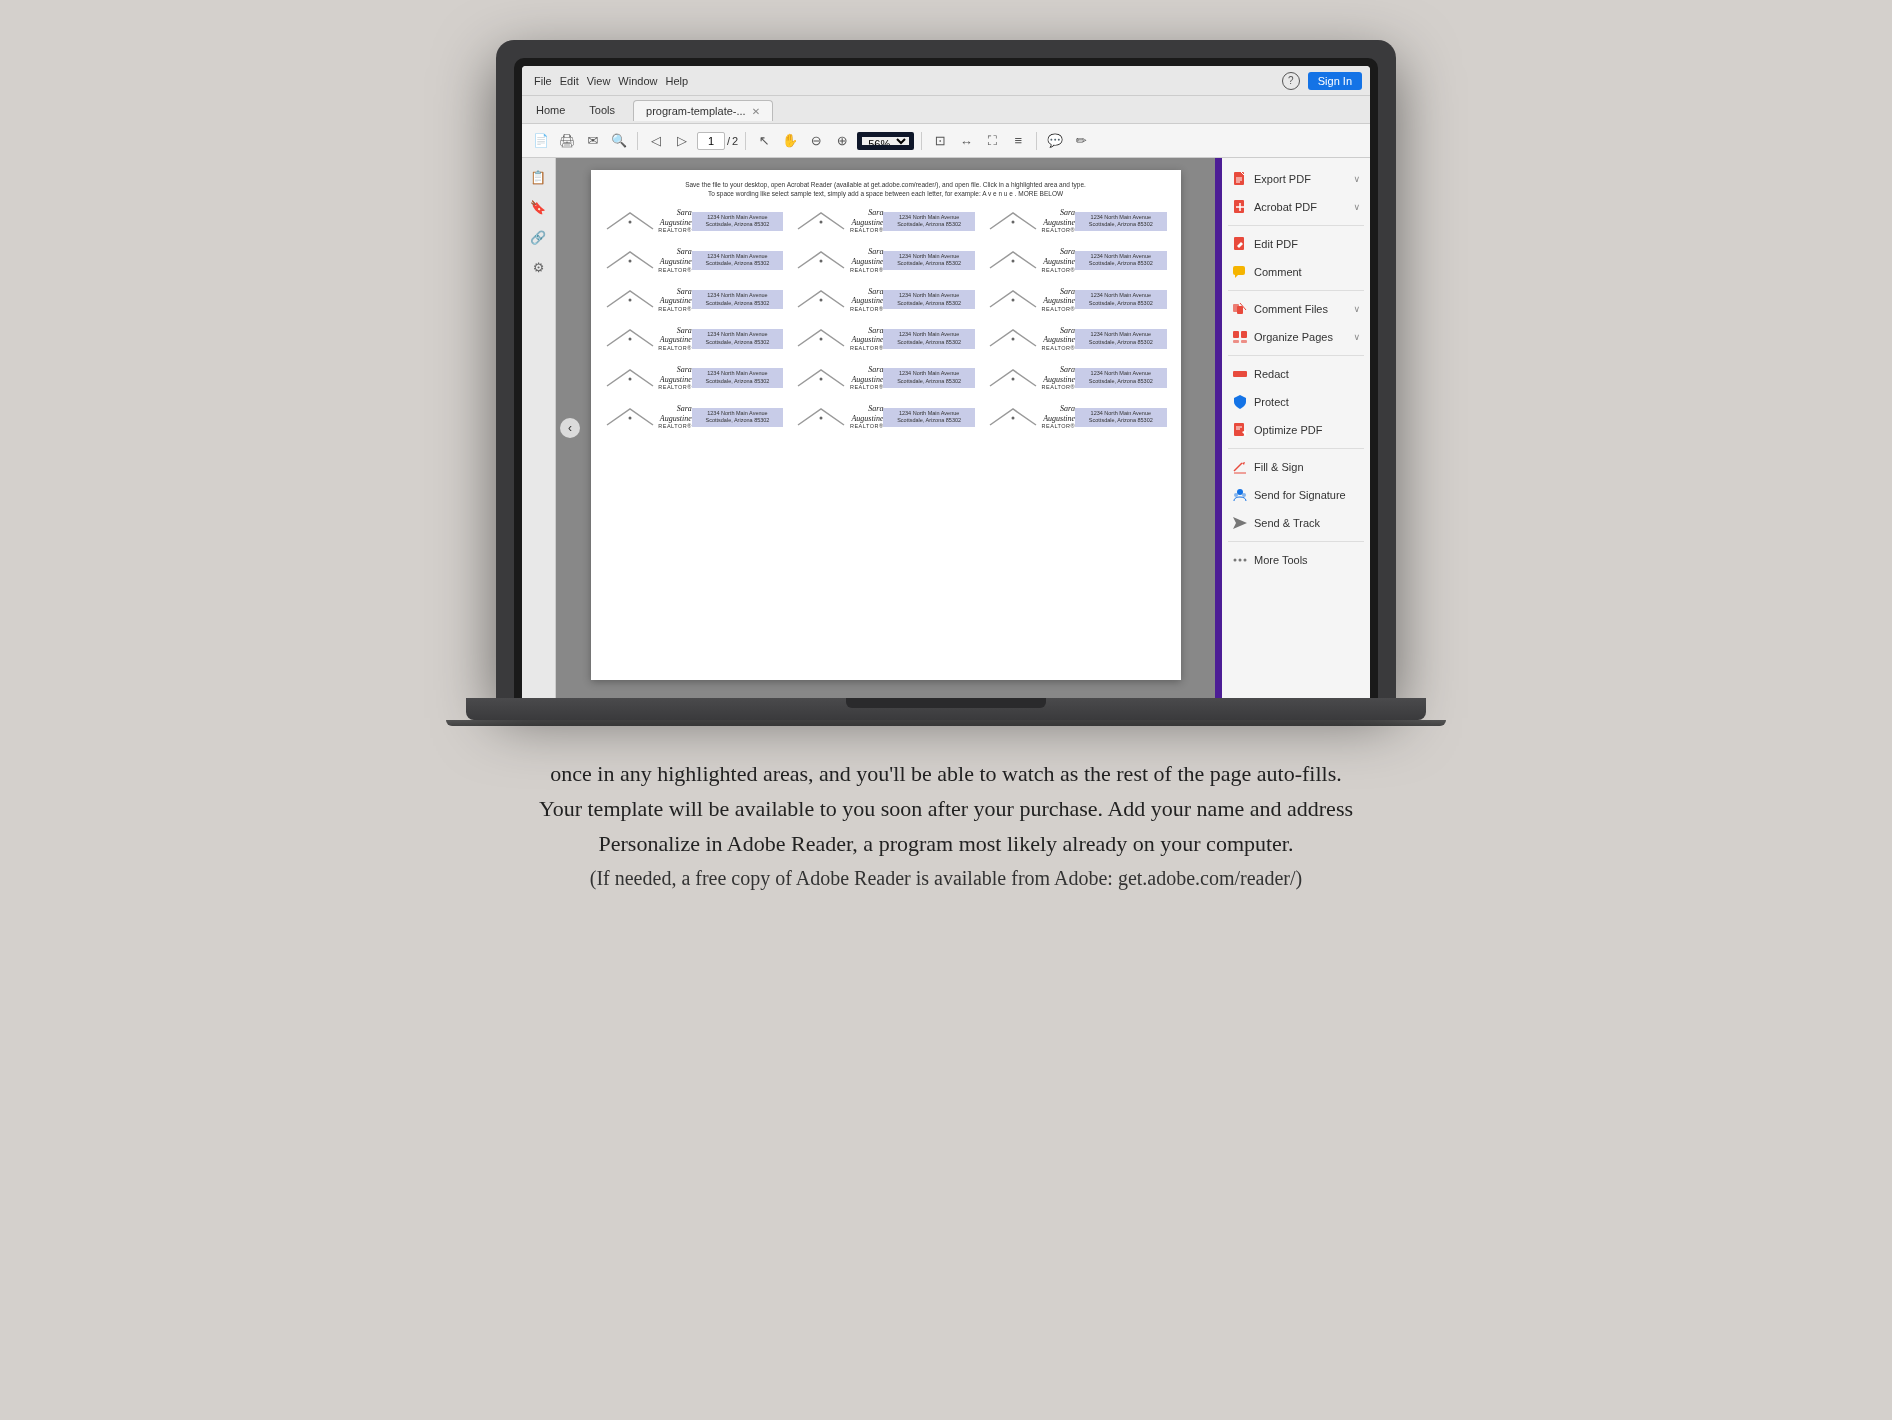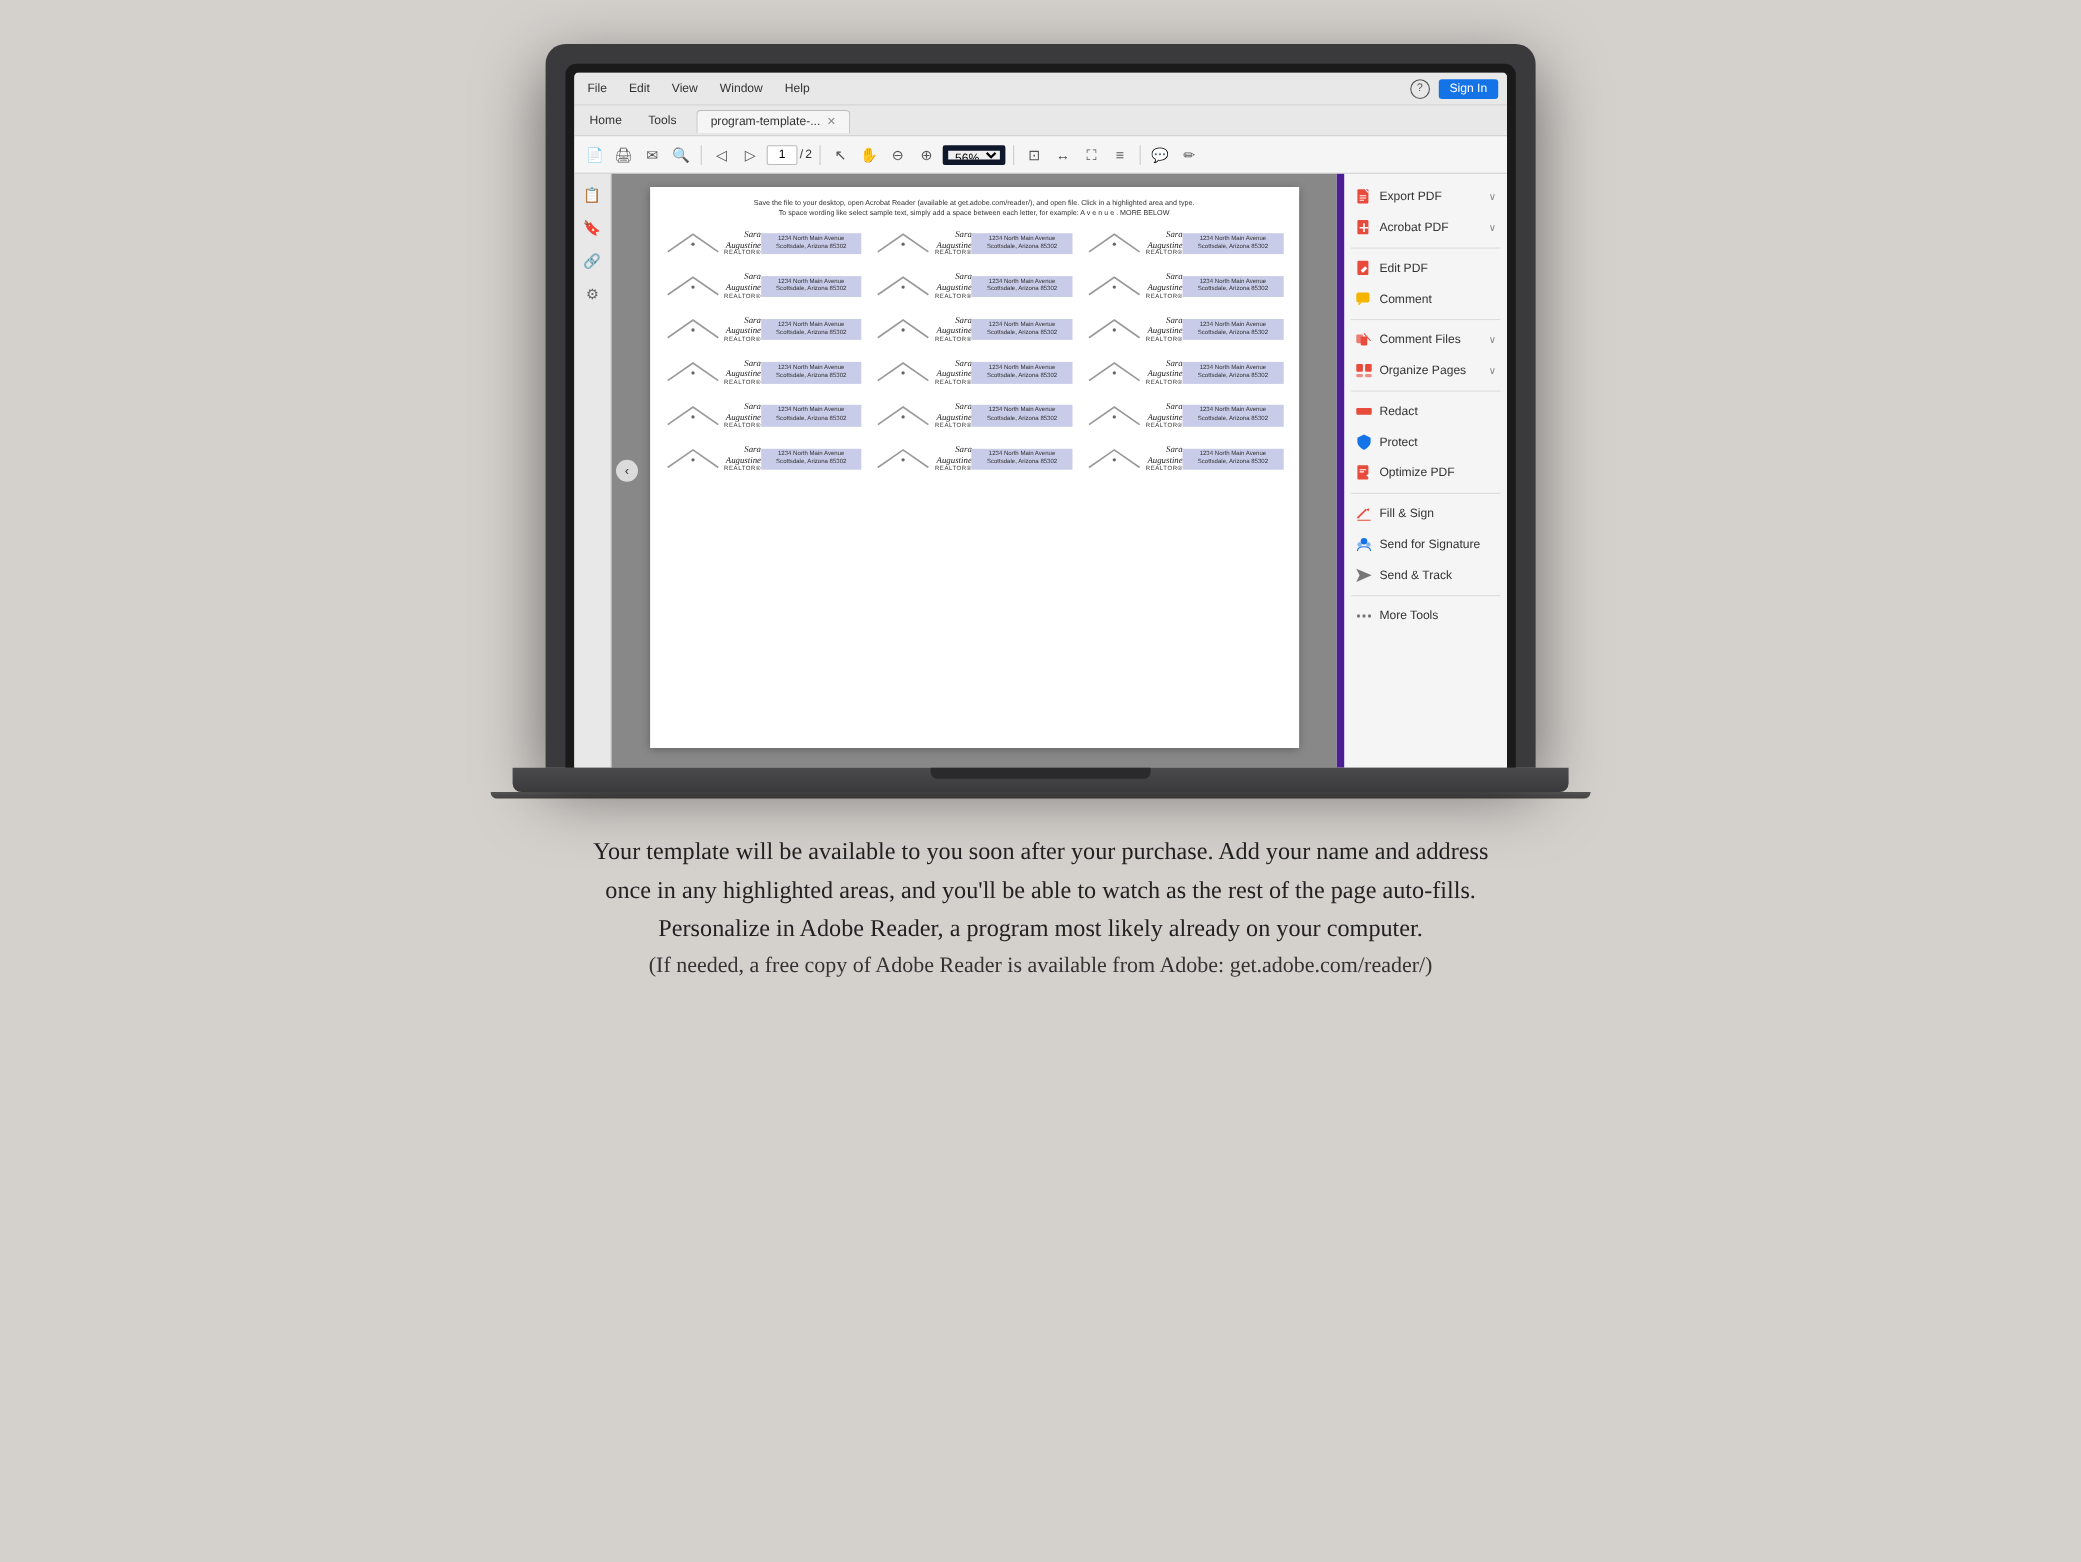--- a/index.html
+++ b/index.html
@@ -68,21 +68,20 @@
     .title-bar {
       display: flex;
       align-items: center;
       background: #e8e8e8;
       border-bottom: 1px solid #ccc;
       padding: 4px 8px;
       height: 30px;
     }
     .title-bar-menus {
       display: flex;
-      gap: 12px;
       font-size: 11px;
       color: #333;
     }
     .title-bar-menus span {
       cursor: pointer;
       padding: 2px 4px;
     }
     .title-bar-right {
       margin-left: auto;
       display: flex;
@@ -961,17 +960,17 @@
     </div>
   </div>
 </div>
 
 <div class="laptop-base">
   <div class="laptop-hinge"></div>
 </div>
 <div class="laptop-feet"></div>
 
 <div class="bottom-text">
+  <p>once in any highlighted areas, and you'll be able to watch as the rest of the page auto-fills.</p>
   <p>Your template will be available to you soon after your purchase.  Add your name and address</p>
-  <p>once in any highlighted areas, and you'll be able to watch as the rest of the page auto-fills.</p>
   <p>Personalize in Adobe Reader, a program most likely already on your computer.</p>
   <p class="small-text">(If needed, a free copy of Adobe Reader is available from Adobe: get.adobe.com/reader/)</p>
 </div>
 
 </body></html>

